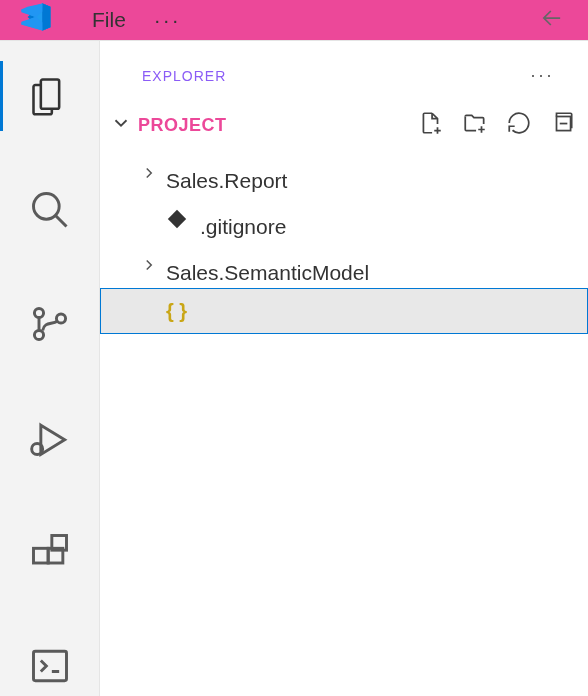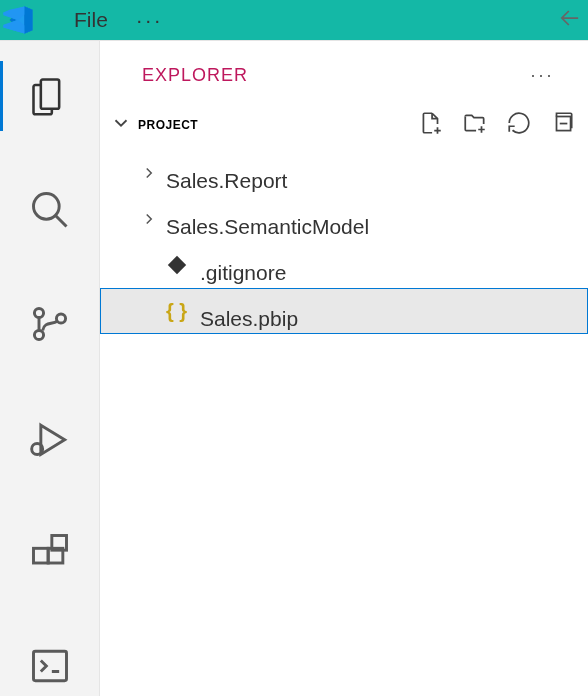--- a/index.html
+++ b/index.html
@@ -12,24 +12,23 @@
       width: 588px;
       height: 696px;
       background: #ffffff;
       display: flex;
       flex-direction: column;
       overflow: hidden;
     }
     
     .titlebar {
       height: 72px;
-      background: #14b8a6;
-      display: flex;
-      align-items: center;
-      padding: 0 0;
+      background: #ec4899;
+      display: flex;
+      padding: 0 18px;
       border-bottom: 1px solid #e5e5e5;
     }
     .vscode-logo {
       width: 34px;
       height: 34px;
       margin-right: 28px;
     }
     .menu-items {
       display: flex;
       align-items: center;
@@ -98,45 +97,45 @@
       flex: 1;
       background: #fff;
       padding-top: 20px;
     }
     .sidebar-header {
       display: flex;
       align-items: center;
       padding: 4px 34px 18px 42px;
     }
     .sidebar-title {
-      font-size: 18px;
-      color: #be185d;
+      font-size: 14px;
+      color: #8b5cf6;
       letter-spacing: 1px;
       flex: 1;
     }
     .sidebar-ellipsis {
       color: #555;
       cursor: pointer;
       letter-spacing: 2px;
       font-size: 18px;
     }
     
     .section-header {
       display: flex;
       align-items: center;
       padding: 6px 12px 6px 10px;
     }
     .section-chevron {
       margin-right: 6px;
       color: #444;
     }
     .section-title {
-      font-size: 12px;
+      font-size: 18px;
       font-weight: 700;
-      color: #000000;
+      color: #ec4899;
       letter-spacing: 0.5px;
       flex: 1;
     }
     .section-actions {
       display: flex;
       gap: 18px;
       color: #444;
     }
     .section-action {
       cursor: pointer;
@@ -304,36 +303,35 @@
     <div class="tree">
       <div class="tree-item">
         <span class="tree-chevron">
           <svg width="18" height="18" viewBox="0 0 24 24" fill="none" stroke="currentColor" stroke-width="2">
             <path d="M9 6l6 6-6 6"></path>
           </svg>
         </span>
         <span class="tree-label">Sales.Report</span>
       </div>
       <div class="tree-item">
-        <span class="tree-chevron">
-          <svg width="18" height="18" viewBox="0 0 24 24" fill="none" stroke="currentColor" stroke-width="2">
-            <path d="M9 6l6 6-6 6"></path>
-          </svg>
-        </span>
-        <span class="tree-label">Sales.SemanticModel</span>
-      </div>
-      <div class="tree-item">
         <span class="tree-chevron"></span>
         <span class="tree-icon gitignore-icon">
           <svg width="22" height="22" viewBox="0 0 24 24" fill="currentColor">
             <path d="M12 2 L22 12 L12 22 L2 12 Z"></path>
           </svg>
         </span>
         <span class="tree-label">.gitignore</span>
       </div>
+      <div class="tree-item">
+        <span class="tree-chevron">
+          <svg width="18" height="18" viewBox="0 0 24 24" fill="none" stroke="currentColor" stroke-width="2">
+            <path d="M9 6l6 6-6 6"></path>
+          </svg>
+        </span>
+        <span class="tree-label">Sales.SemanticModel</span>
+      </div>
       <div class="tree-item selected">
         <span class="tree-chevron"></span>
         <span class="tree-icon braces-icon">{&nbsp;}</span>
-        <span class="tree-label">Sales.pbip</span>
       </div>
     </div>
   </div>
 </div>
 
 </body></html>

